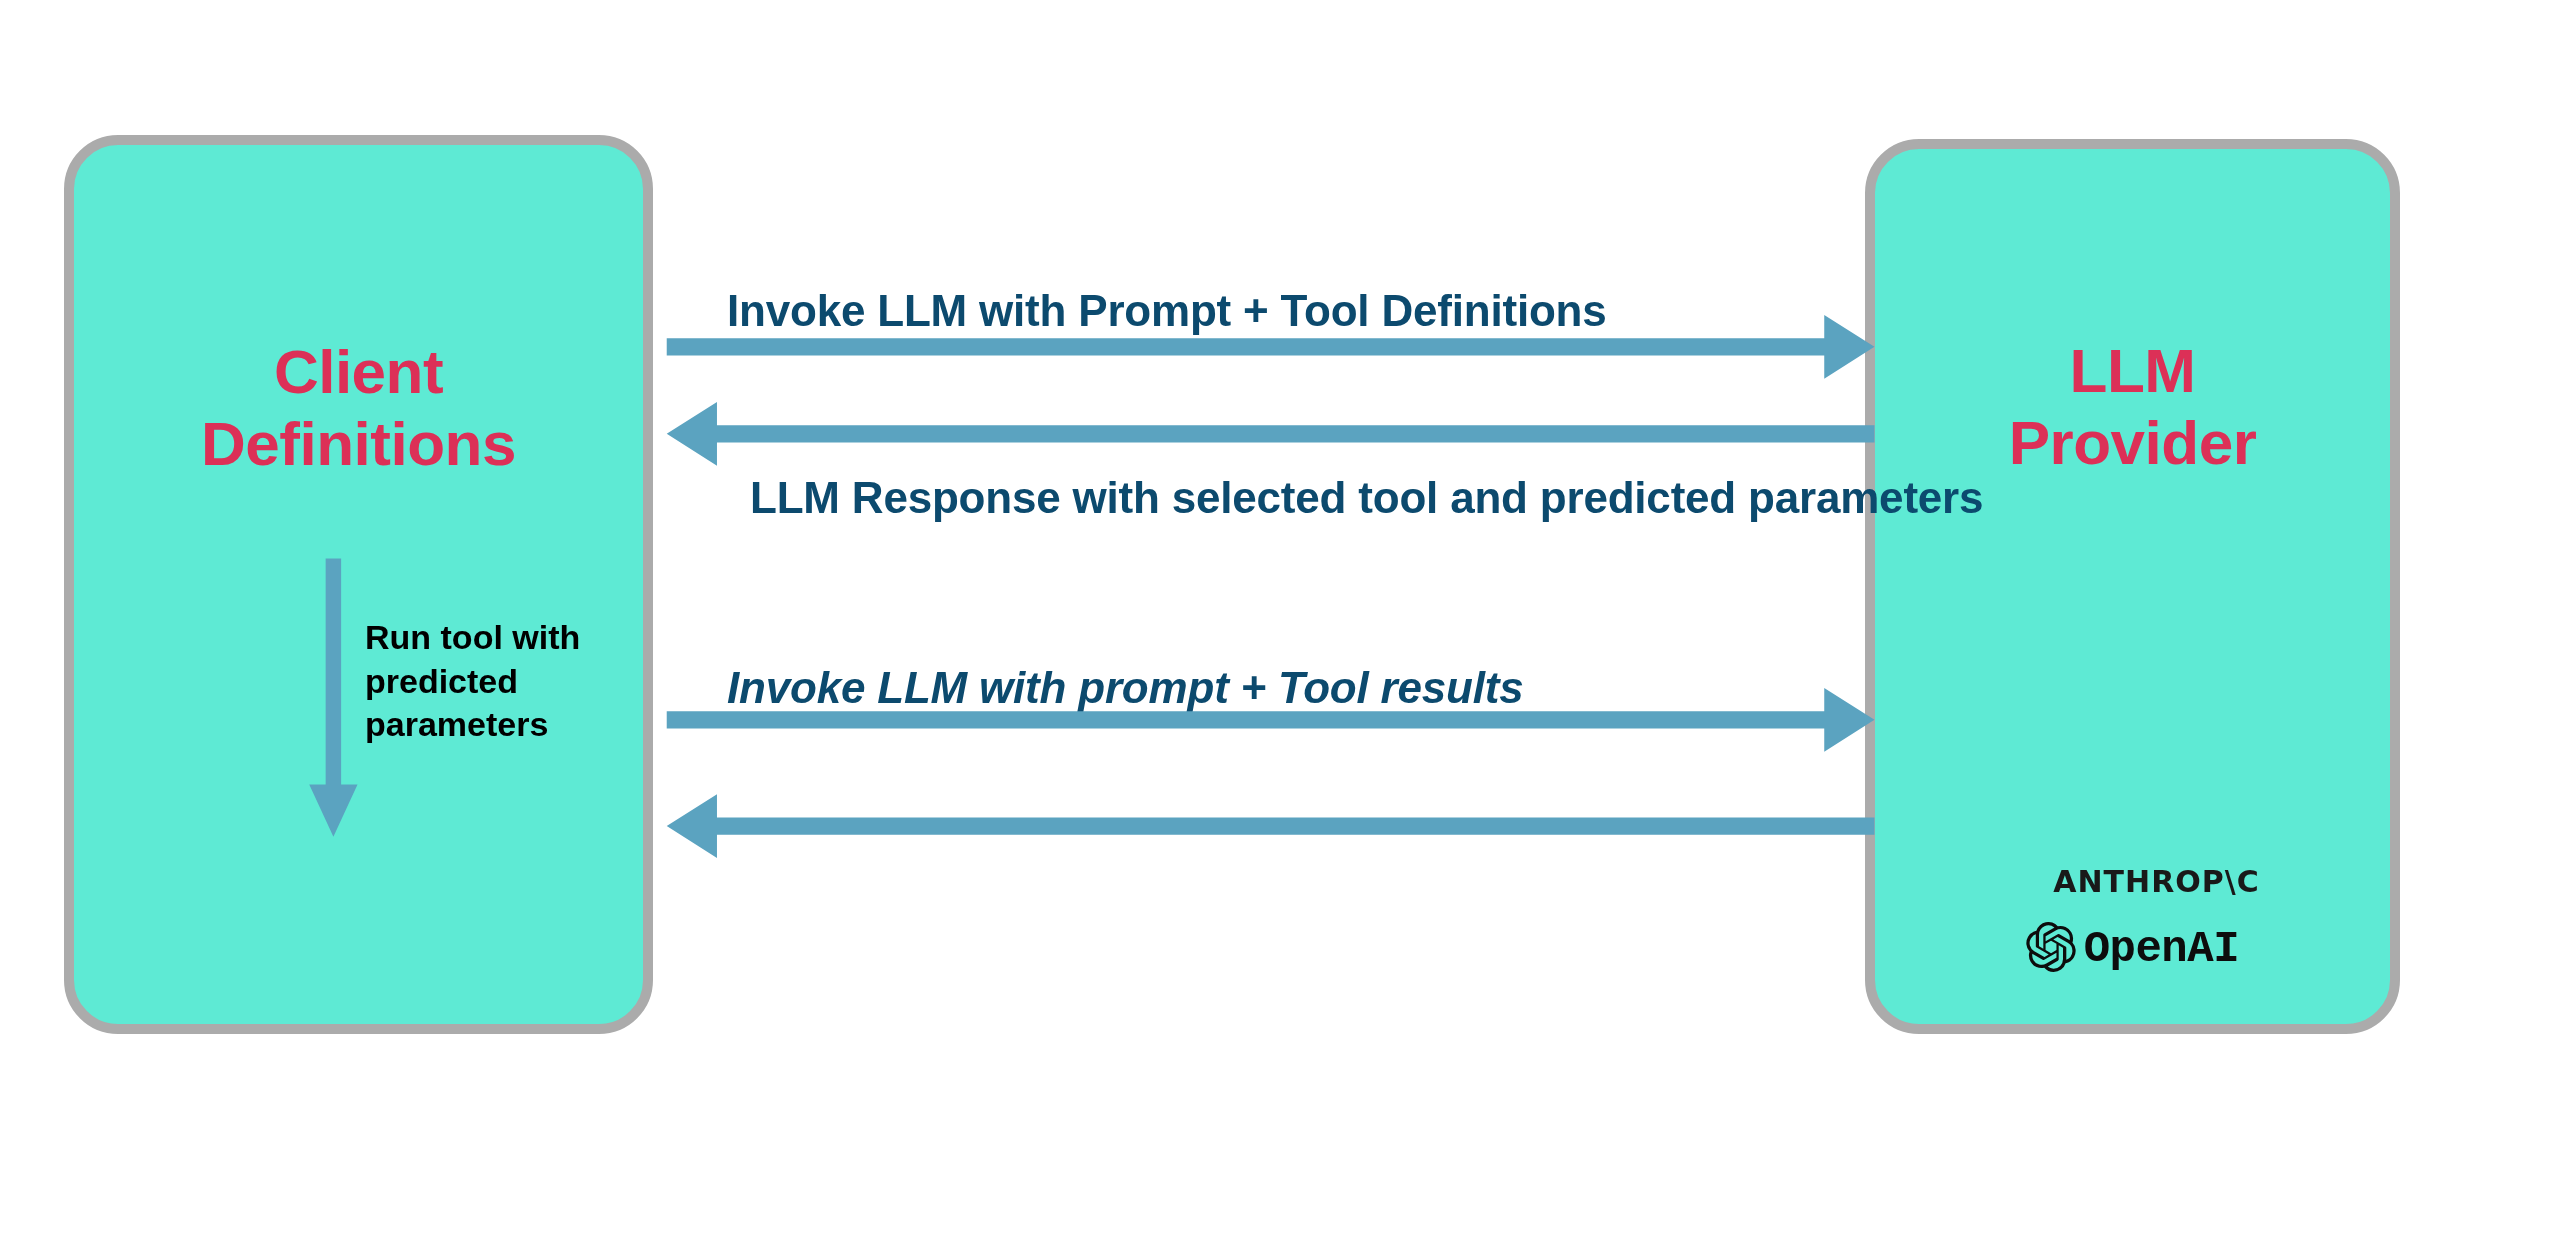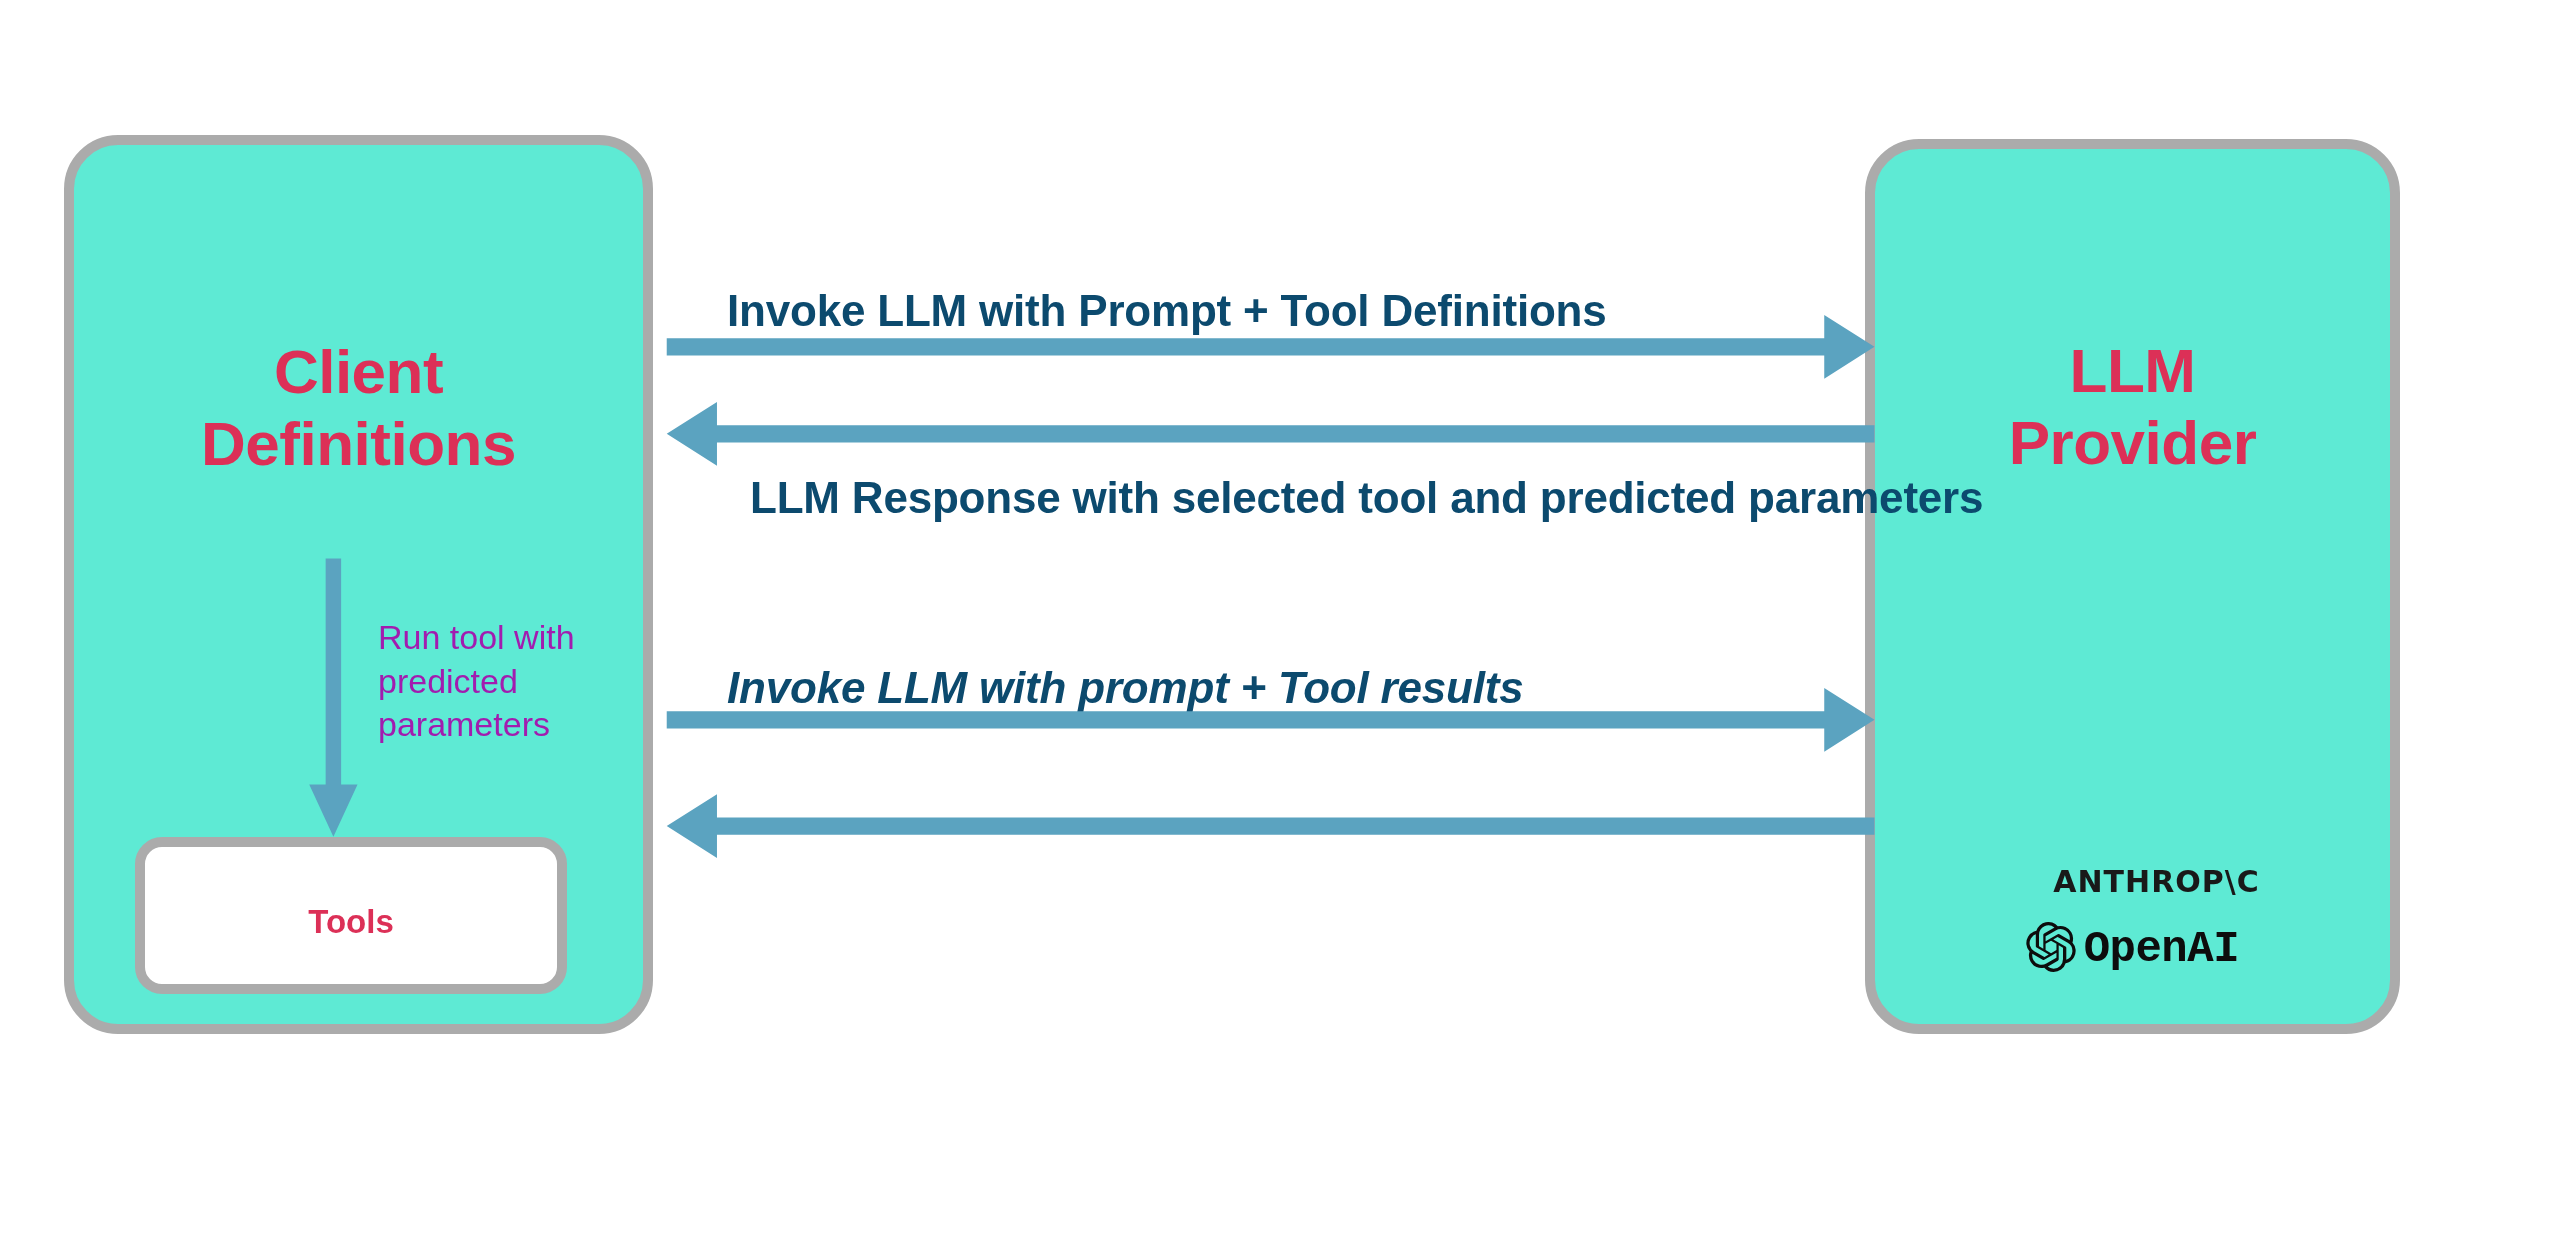--- a/index.html
+++ b/index.html
@@ -89,25 +89,24 @@
   #label-1 { left: 727px; top: 286px; }
   #label-2 { left: 750px; top: 473px; }
   #label-3 { left: 727px; top: 663px; font-style: italic; }
   #label-4 { left: 756px; top: 850px; }
 
   #label-vertical {
     position: absolute;
     left: 365px;
     top: 616px;
     width: 261px;
-    color: #a21caf;
-    font-weight: 400;
+    color: #000000;
+    font-weight: 700;
     font-size: 34px;
     line-height: 1.28;
-    margin-left: 13px;
   }
 
   
   #arrow-layer {
     position: absolute;
     left: 0;
     top: 0;
     width: 2576px;
     height: 1258px;
     pointer-events: none;
@@ -150,23 +149,20 @@
 
 <div id="canvas">
 
   <div class="node-box" id="client-box">
     <div class="node-title" id="client-title">
       <div>Client</div>
       <div>Definitions</div>
     </div>
   </div>
 
-  <div id="tools-box">
-    <div id="tools-label">Tools</div>
-  </div>
 
   <div id="label-vertical">Run tool with predicted parameters</div>
 
   <div class="node-box" id="provider-box">
     <div class="node-title" id="provider-title">
       <div>LLM</div>
       <div>Provider</div>
     </div>
 
     <div id="anthropic-logo">ANTHROP\C</div>

